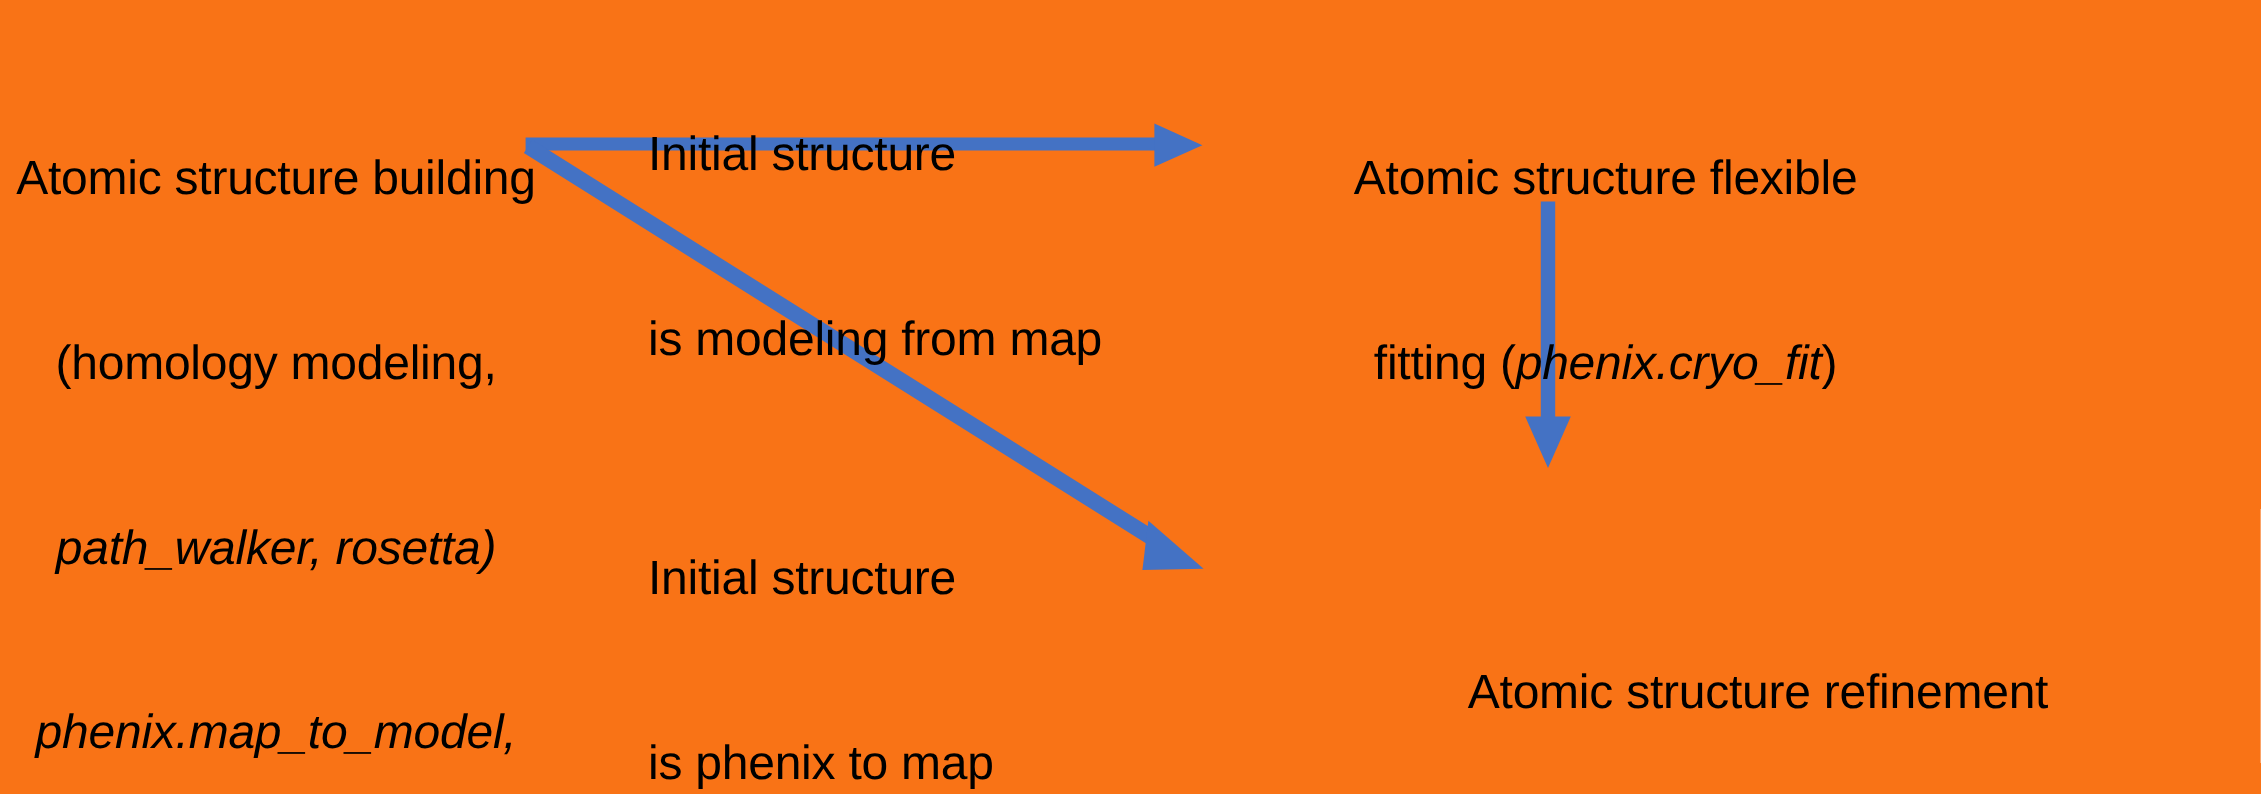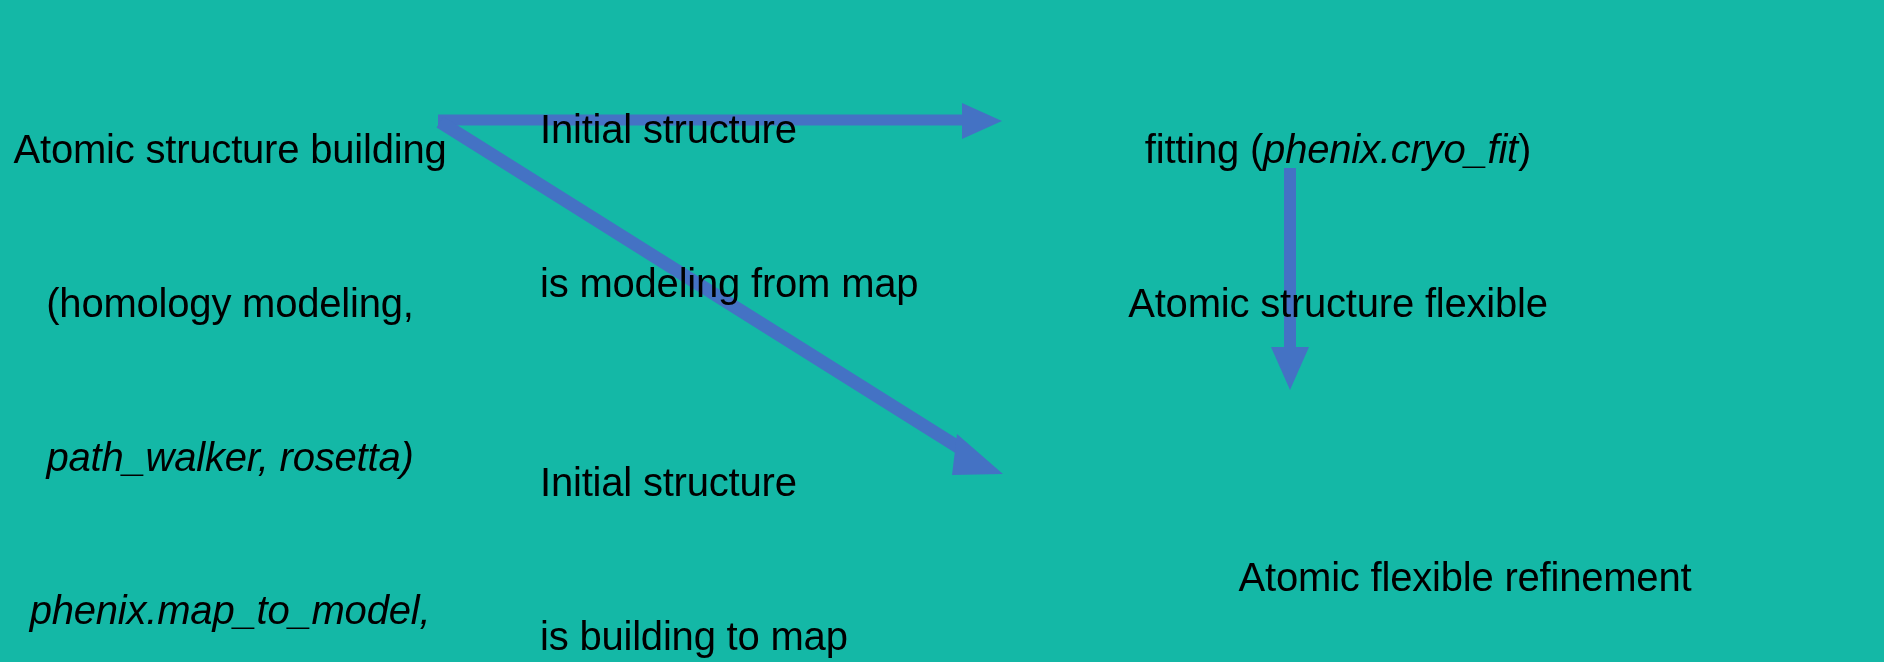--- a/index.html
+++ b/index.html
@@ -7,21 +7,21 @@
     padding: 0;
     background: #ffffff;
   }
   body {
     font-family: "Liberation Sans", "DejaVu Sans", sans-serif;
   }
   #canvas {
     position: relative;
     width: 1884px;
     height: 662px;
-    background: #14b8a6;
+    background: #f97316;
     overflow: hidden;
   }
   .textblock {
     position: absolute;
     color: #000000;
     font-size: 40px;
     line-height: 1.28;
     text-align: center;
     white-space: pre;
     letter-spacing: -0.2px;
@@ -100,26 +100,26 @@
     <span class="ln it">phenix.map_to_model,</span>
   </div>
 
   <div class="textblock" id="label-different">
     <span class="ln">Initial structure</span>
     <span class="ln">is modeling from map</span>
   </div>
 
   <div class="textblock" id="label-similar">
     <span class="ln">Initial structure</span>
-    <span class="ln">is building to map</span>
+    <span class="ln">is phenix to map</span>
   </div>
 
   <div class="textblock" id="block-fitting">
+    <span class="ln">Atomic structure flexible</span>
     <span class="ln"><span>fitting (</span><span class="it">phenix.cryo_fit</span><span>)</span></span>
-    <span class="ln">Atomic structure flexible</span>
   </div>
 
   <div class="textblock" id="block-refinement">
-    <span class="ln">Atomic flexible refinement</span>
+    <span class="ln">Atomic structure refinement</span>
     
   </div>
 
 </div>
 
 </body></html>

